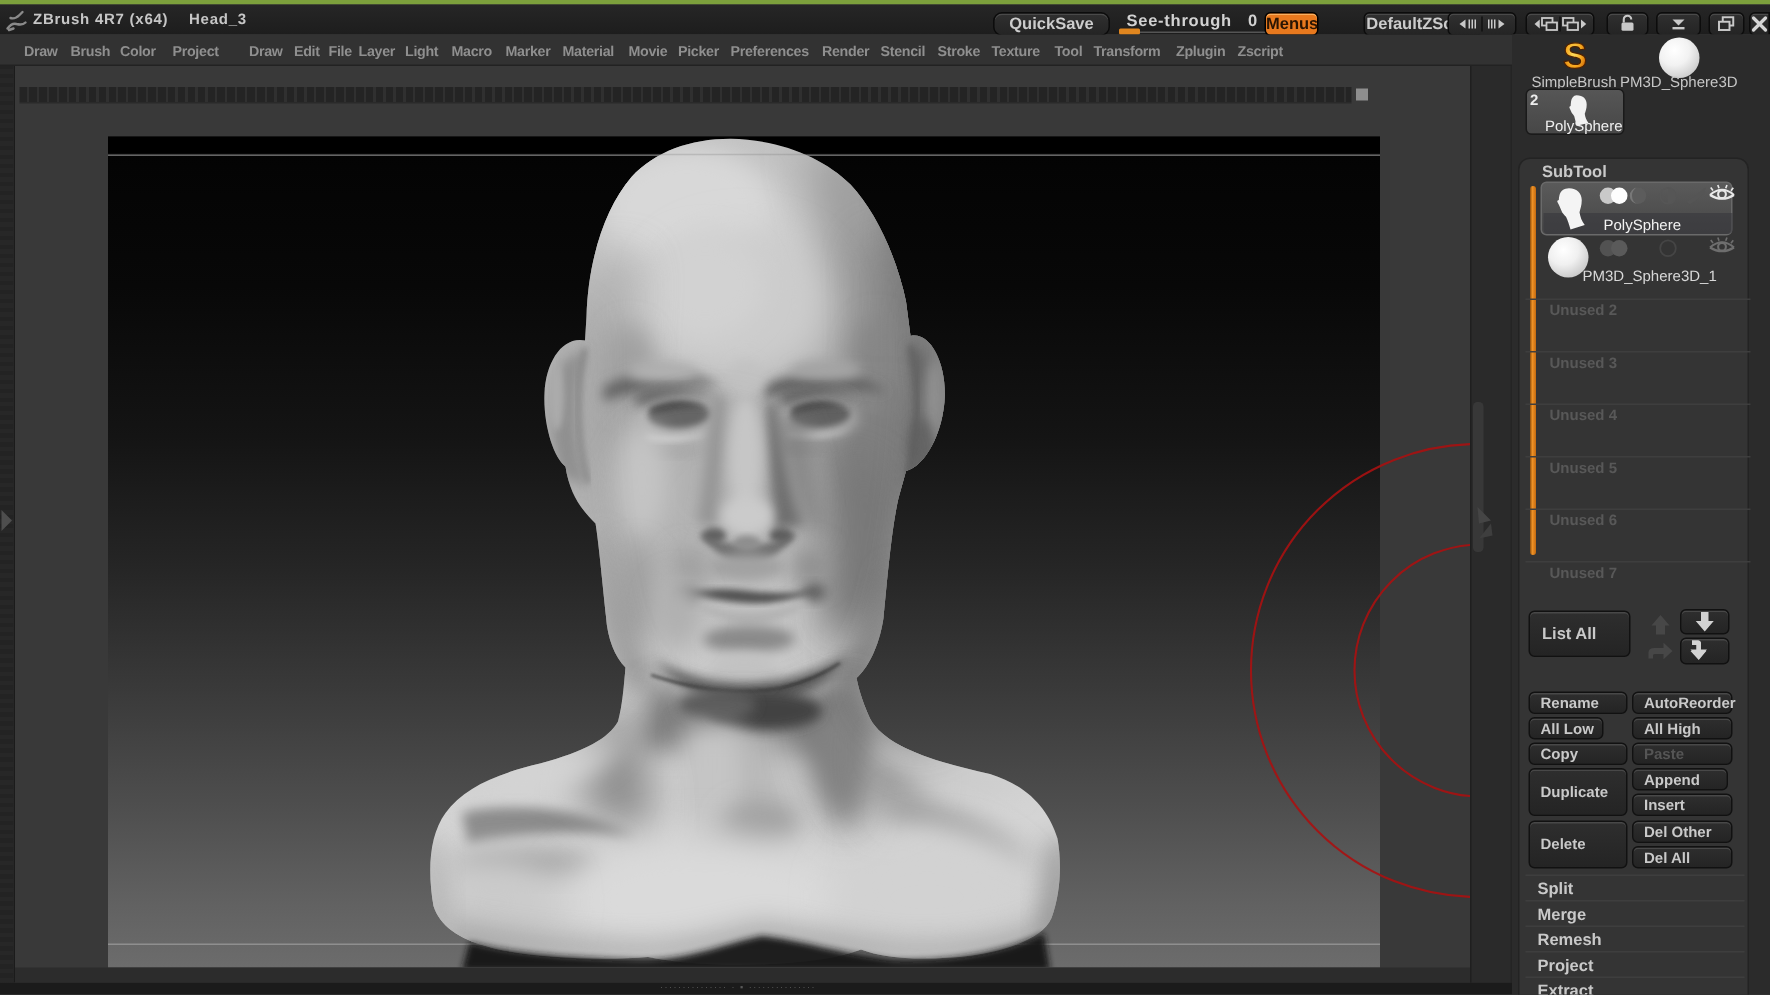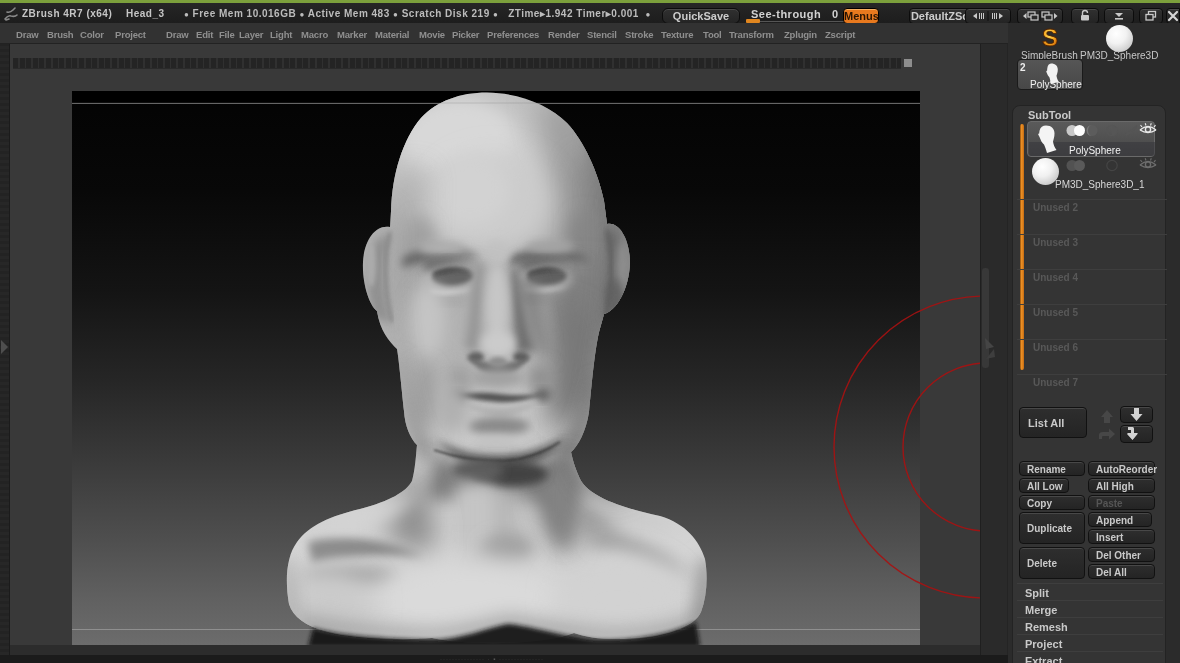--- a/index.html
+++ b/index.html
@@ -44,21 +44,20 @@
 </head>
 <body>
 <div id="root">
   <div class="abs" id="topline"></div>
   <div class="abs" id="titlebar">
     <svg class="abs" style="left:3px;top:3px" width="16" height="16" viewBox="0 0 16 16">
         <path d="M2 13 Q5 9 8 10 Q12 11 14 9 M4 6 Q7 7 10 4 M10 4 l2 -2 M3 14 l3 -1" stroke="#8a8a8a" stroke-width="1.6" fill="none" stroke-linecap="round"></path>
       </svg>
     <span class="t" style="left:22px">ZBrush 4R7 (x64)</span>
     <span class="t" style="left:126px">Head_3</span>
-    <span class="t" style="left:184px;color:#bcbcbc"><span style="font-size:8px">●</span> Free Mem 10.016GB <span style="font-size:8px">●</span> Active Mem 483 <span style="font-size:8px">●</span> Scratch Disk 219 <span style="font-size:8px">●</span>&nbsp;&nbsp;&nbsp;ZTime▸1.942 Timer▸0.001&nbsp;&nbsp;<span style="font-size:8px">●</span></span>
     <div class="btn" style="left:662px;top:5px;width:78px;height:16px;font-size:11px;line-height:15px;border-radius:6px;">QuickSave</div>
     <span class="t" style="left:751px;font-size:11px;color:#d2d2d2">See-through&nbsp;&nbsp;&nbsp;0</span>
     <div class="abs" style="left:746px;top:18px;width:118px;height:1px;background:#555"></div>
     <div class="abs" style="left:746px;top:16px;width:14px;height:4px;background:#e0861f;border-radius:1px"></div>
     <div class="btn" style="left:843px;top:5px;width:36px;height:16px;font-size:11px;line-height:15px;background:#e8791e;color:#2a1503;border-color:#000;box-shadow:inset 0 1px 0 #f8b060;">Menus</div>
     <div class="btn" style="left:881px;top:5px;width:79px;height:16px;font-size:11px;line-height:15px;margin-left:28px;">DefaultZScript</div>
     <div class="btn" style="left:965px;top:5px;width:46px;height:16px;"></div>
     <svg class="abs" style="left:965px;top:5px" width="46" height="16" viewBox="0 0 46 16">
         <path d="M8 8 l4 -3 v6 z" fill="#c9c9c9"></path>
         <g stroke="#c9c9c9" stroke-width="1">

